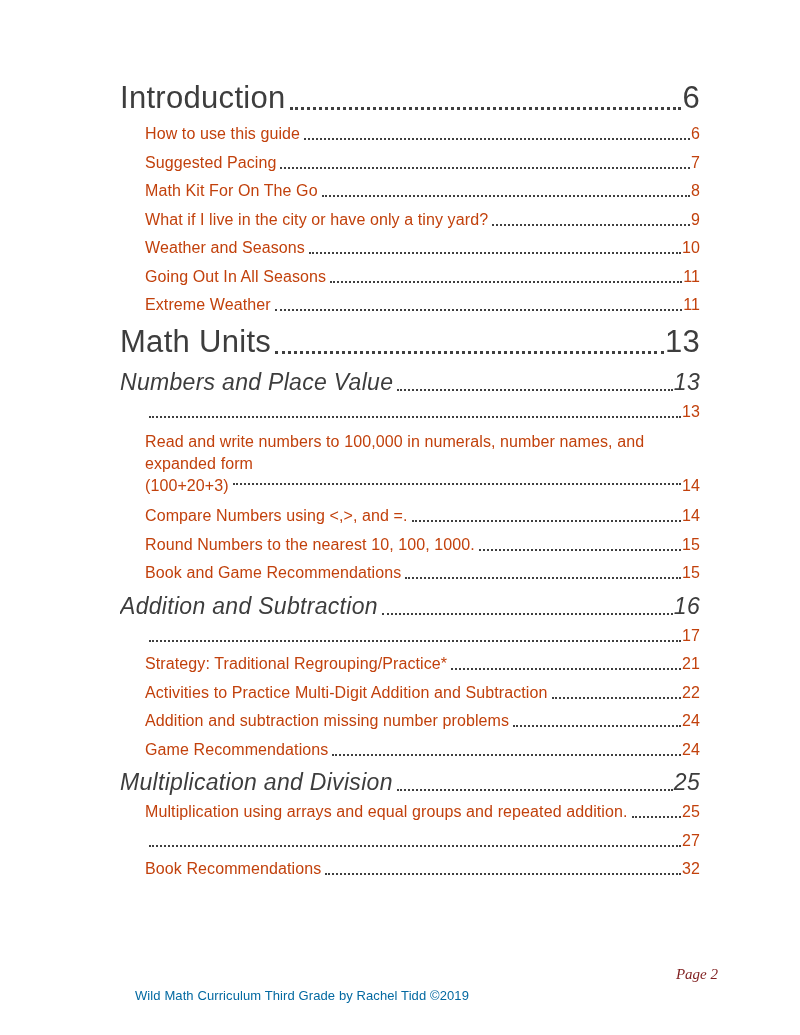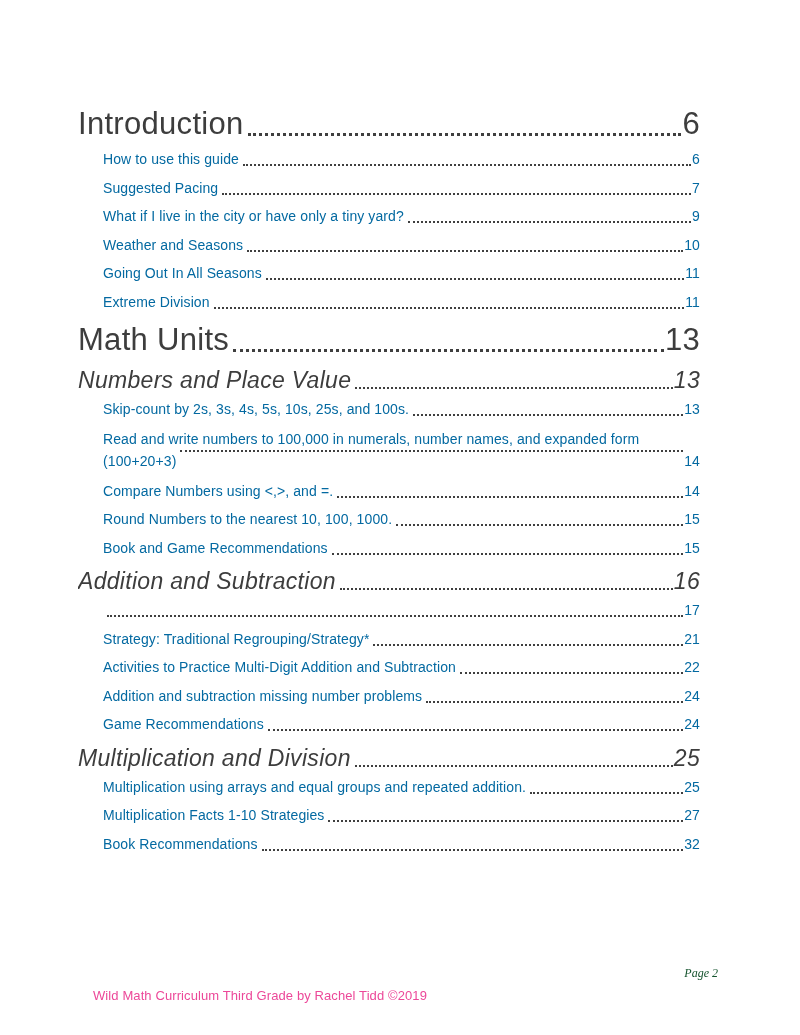--- a/index.html
+++ b/index.html
@@ -5,21 +5,21 @@
   * { margin:0; padding:0; box-sizing:border-box; }
   html,body { width:800px; height:1035px; }
   body {
     background:#ffffff;
     font-family:"Liberation Sans", sans-serif;
     color:#3a3a3a;
     position:relative;
     overflow:hidden;
     -webkit-font-smoothing:antialiased;
   }
-  .page { position:absolute; inset:0; padding:106px 100px 0 78px; }
+  .page { position:absolute; inset:0; padding:80px 100px 0 78px;margin-left:42px; }
 
   
   .row { display:flex; align-items:flex-end; }
   .row .t { white-space:nowrap; overflow:hidden; }
   .row .p { white-space:nowrap; }
   .leader { flex:1 1 auto; min-width:8px; border-bottom:2px dotted #3f3f3f; margin:0 1px 3px 4px; }
 
   
   .h1 {
     font-size:31px; font-weight:300; letter-spacing:0.3px;
@@ -28,37 +28,37 @@
   .h1:first-child { margin-top:0; }
   .h1 .leader { border-bottom:3.5px dotted #3f3f3f; margin-bottom:6px; }
 
   .h2 {
     font-size:23px; font-weight:300; font-style:italic; letter-spacing:0.3px;
     line-height:28px; margin-top:2px; margin-bottom:6px; color:#3d3d3d;
   }
   .h2 .leader { border-bottom:2.5px dotted #3f3f3f; margin-bottom:5px; }
 
   .item {
-    font-size:14px; line-height:19px; letter-spacing:0.1px;
-    margin-bottom:9.5px; padding-left:25px; color:#0369a1;
+    font-size:16px; line-height:19px; letter-spacing:0.1px;
+    margin-bottom:9.5px; padding-left:25px; color:#c2410c;
   }
 
   .item.multiline { display:block; }
   .item.multiline .wrapline { line-height:22px; }
-  .item.multiline .inner { display:flex; align-items:flex-start; line-height:22px; }
+  .item.multiline .inner { display:flex; align-items:center; line-height:22px; }
 
   
   .page-label {
     position:absolute; top:966px; right:82px;
     font-family:"Liberation Serif", serif; font-style:italic;
-    font-size:12px; color:#14532d;
+    font-size:15px; color:#7f1d1d;
   }
   .copyright {
     position:absolute; top:988px; left:93px;
-    font-size:13px; letter-spacing:0.1px; color:#ec4899;
+    font-size:13px; letter-spacing:0.1px; color:#0369a1;
   }
 </style>
 </head>
 <body>
 
 <div class="page">
   <div>
       <div class="row h1">
         <span class="t">Introduction</span>
         <span class="leader"></span>
@@ -68,51 +68,55 @@
         <span class="t">How to use this guide</span>
         <span class="leader"></span>
         <span class="p">6</span>
       </div>
       <div class="row item">
         <span class="t">Suggested Pacing</span>
         <span class="leader"></span>
         <span class="p">7</span>
       </div>
       <div class="row item">
+        <span class="t">Math Kit For On The Go</span>
+        <span class="leader"></span>
+        <span class="p">8</span>
+      </div>
+      <div class="row item">
         <span class="t">What if I live in the city or have only a tiny yard?</span>
         <span class="leader"></span>
         <span class="p">9</span>
       </div>
       <div class="row item">
         <span class="t">Weather and Seasons</span>
         <span class="leader"></span>
         <span class="p">10</span>
       </div>
       <div class="row item">
         <span class="t">Going Out In All Seasons</span>
         <span class="leader"></span>
         <span class="p">11</span>
       </div>
       <div class="row item">
-        <span class="t">Extreme Division</span>
+        <span class="t">Extreme Weather</span>
         <span class="leader"></span>
         <span class="p">11</span>
       </div>
       <div class="row h1">
         <span class="t">Math Units</span>
         <span class="leader"></span>
         <span class="p">13</span>
       </div>
       <div class="row h2">
         <span class="t">Numbers and Place Value</span>
         <span class="leader"></span>
         <span class="p">13</span>
       </div>
       <div class="row item">
-        <span class="t">Skip-count by 2s, 3s, 4s, 5s, 10s, 25s, and 100s.</span>
         <span class="leader"></span>
         <span class="p">13</span>
       </div>
       <div class="row item multiline">
         <div class="wrapline">Read and write numbers to 100,000 in numerals, number names, and expanded form</div>
         <div class="inner">
           <span class="t">(100+20+3)</span>
           <span class="leader"></span>
           <span class="p">14</span>
         </div>
@@ -135,21 +139,21 @@
       <div class="row h2">
         <span class="t">Addition and Subtraction</span>
         <span class="leader"></span>
         <span class="p">16</span>
       </div>
       <div class="row item">
         <span class="leader"></span>
         <span class="p">17</span>
       </div>
       <div class="row item">
-        <span class="t">Strategy: Traditional Regrouping/Strategy*</span>
+        <span class="t">Strategy: Traditional Regrouping/Practice*</span>
         <span class="leader"></span>
         <span class="p">21</span>
       </div>
       <div class="row item">
         <span class="t">Activities to Practice Multi-Digit Addition and Subtraction</span>
         <span class="leader"></span>
         <span class="p">22</span>
       </div>
       <div class="row item">
         <span class="t">Addition and subtraction missing number problems</span>
@@ -165,21 +169,20 @@
         <span class="t">Multiplication and Division</span>
         <span class="leader"></span>
         <span class="p">25</span>
       </div>
       <div class="row item">
         <span class="t">Multiplication using arrays and equal groups and repeated addition.</span>
         <span class="leader"></span>
         <span class="p">25</span>
       </div>
       <div class="row item">
-        <span class="t">Multiplication Facts 1-10 Strategies</span>
         <span class="leader"></span>
         <span class="p">27</span>
       </div>
       <div class="row item">
         <span class="t">Book Recommendations</span>
         <span class="leader"></span>
         <span class="p">32</span>
       </div>
     </div>
 

